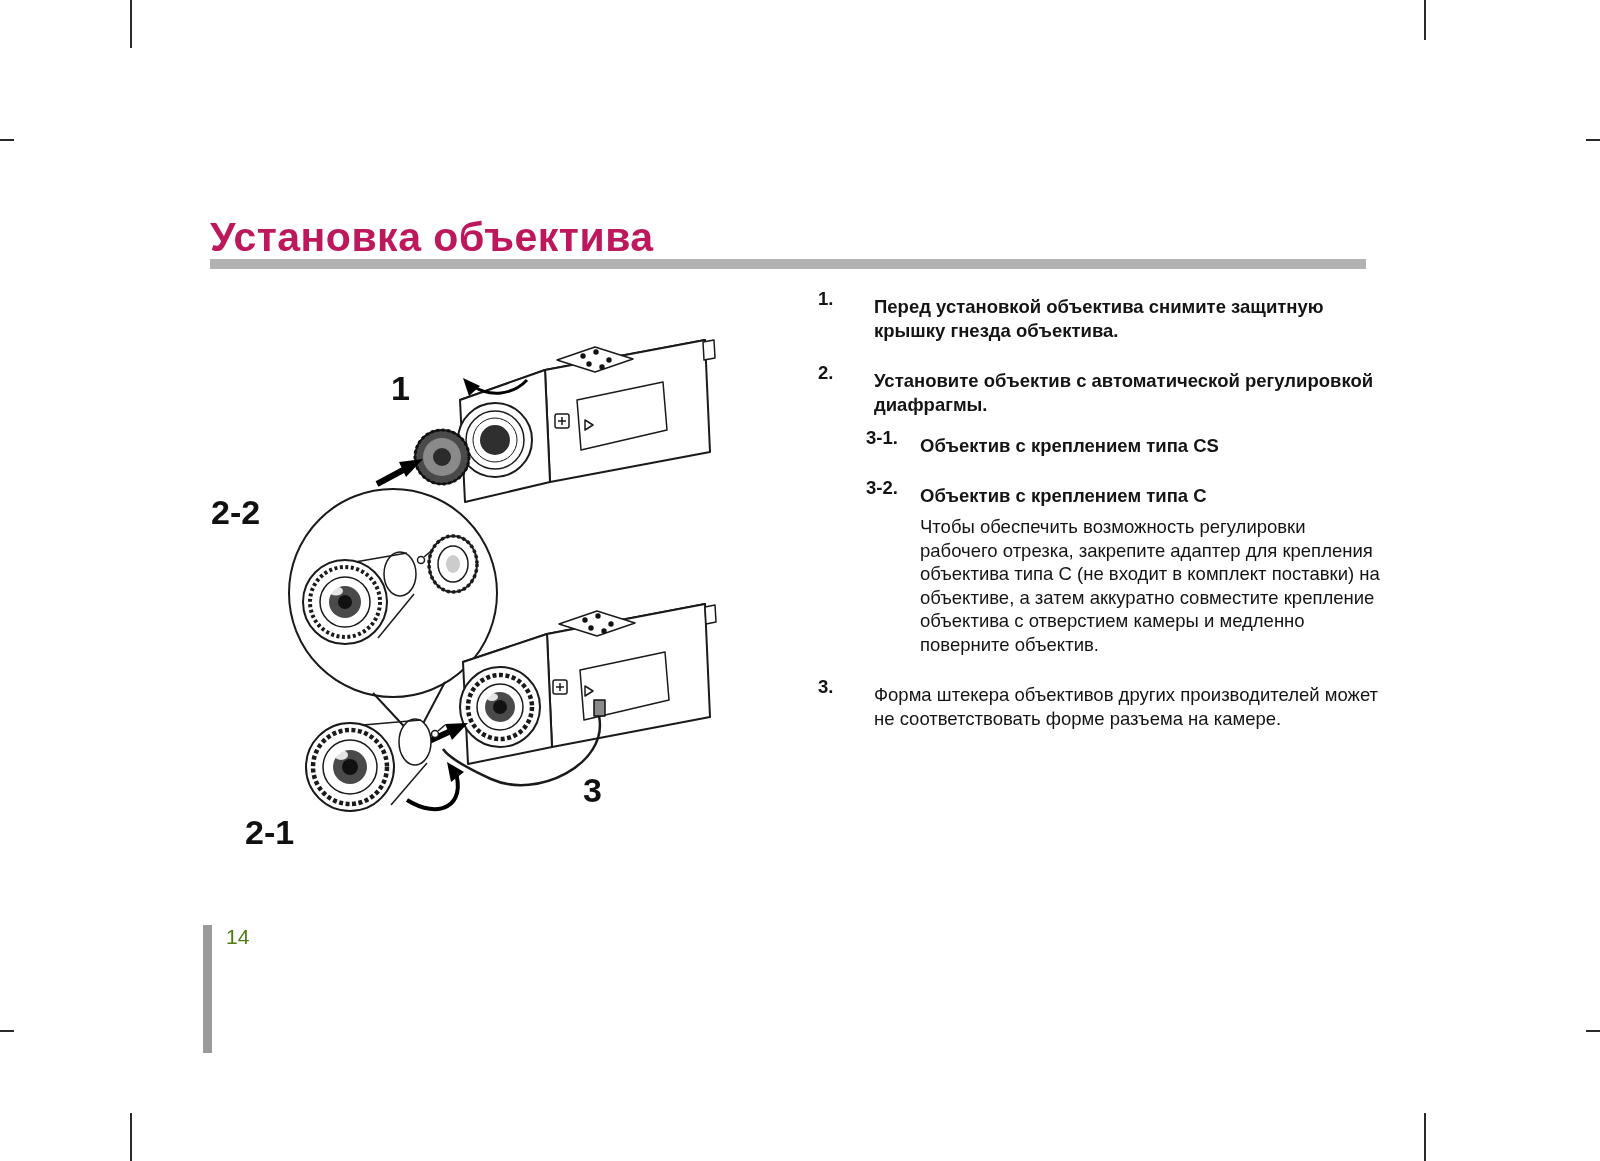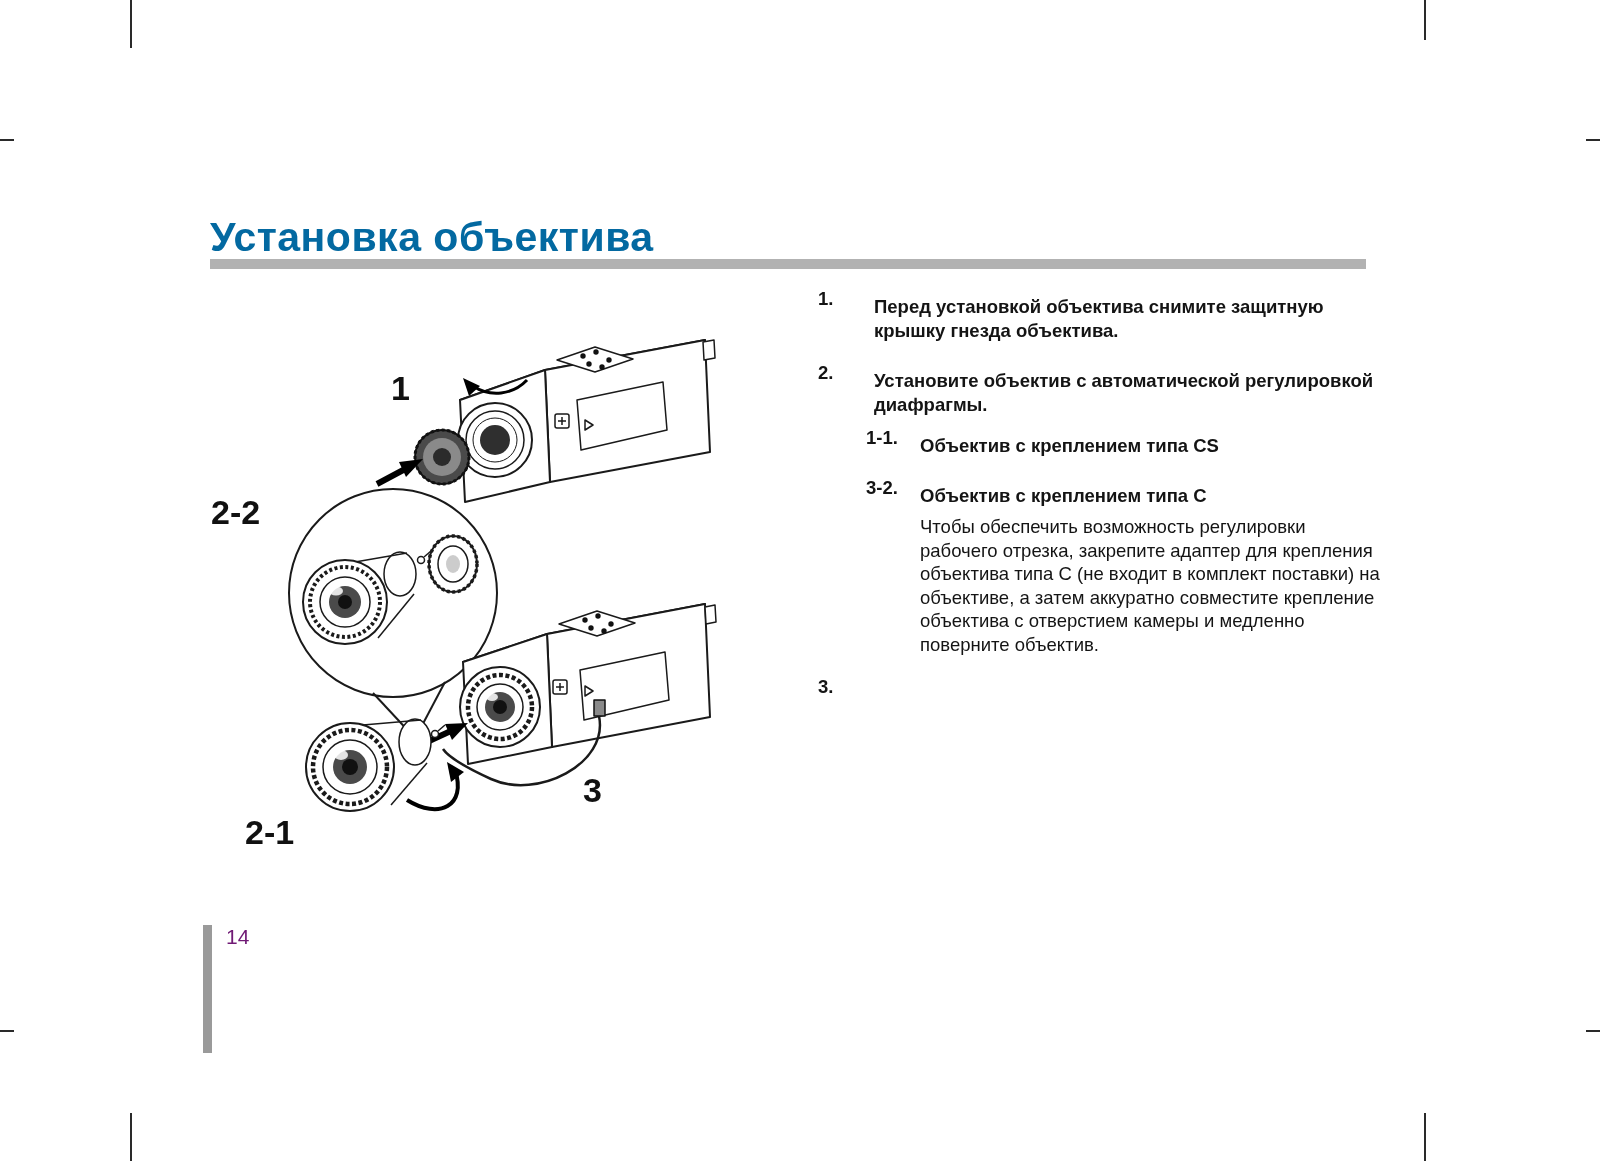--- a/index.html
+++ b/index.html
@@ -8,21 +8,21 @@
     position:relative; width:1600px; height:1161px; background:#ffffff;
     font-family:"Liberation Sans", sans-serif; color:#1a1a1a; overflow:hidden;
   }
   
   .crop { position:absolute; background:#2a2a2a; }
   .crop.v { width:2px; height:48px; }
   .crop.h { width:14px; height:2px; }
 
   .title {
     position:absolute; left:210px; top:214px;
-    font-size:41px; font-weight:bold; color:#0369a1; letter-spacing:0.5px;
+    font-size:41px; font-weight:bold; color:#be185d; letter-spacing:0.5px;
   }
   .title-rule {
     position:absolute; left:210px; top:259px; width:1156px; height:10px;
     background:#b2b2b2;
   }
 
   .figure { position:absolute; left:195px; top:272px; width:620px; height:660px; }
   .figure svg { display:block; width:620px; height:660px; }
 
   .instructions {
@@ -30,21 +30,21 @@
     font-size:18.5px; line-height:23.5px; color:#141414;
   }
   .item { display:grid; grid-template-columns:48px 1fr; }
   .item + .item { margin-top:11px; }
   .bold { font-weight:bold; }
   .itext p { margin:8px; }
   .subitem { display:grid; grid-template-columns:46px 1fr; margin-top:10px; }
   .para2 { margin-top:11px !important; }
 
   .pageno-bar { position:absolute; left:203px; top:925px; width:9px; height:128px; background:#9a9a9a; }
-  .pageno { position:absolute; left:226px; top:925px; font-size:21px; color:#701a75; }
+  .pageno { position:absolute; left:226px; top:925px; font-size:21px; color:#4d7c0f; }
 </style>
 </head>
 <body>
 
 <div class="page">
 
   <div class="crop v" style="left:130px; top:0;"></div>
   <div class="crop v" style="left:1424px; top:0; height:40px;"></div>
   <div class="crop v" style="left:130px; top:1113px;"></div>
   <div class="crop v" style="left:1424px; top:1113px;"></div>
@@ -184,39 +184,40 @@
         <p class="bold">Перед установкой объектива снимите защитную крышку гнезда объектива.</p>
       </div>
     </div>
 
     <div class="item">
       <span class="bold">2.</span>
       <div class="itext">
         <p class="bold">Установите объектив с автоматической регулировкой диафрагмы.</p>
 
         <div class="subitem">
-          <span class="bold">1-1.</span>
+          <span class="bold">3-1.</span>
           <div class="subtext">
             <p class="bold">Объектив с креплением типа CS</p>
           </div>
         </div>
 
         <div class="subitem">
           <span class="bold">3-2.</span>
           <div class="subtext">
             <p class="bold">Объектив с креплением типа C</p>
             <p>Чтобы обеспечить возможность регулировки рабочего отрезка, закрепите адаптер для крепления объектива типа C (не входит в комплект поставки) на объективе, а затем аккуратно совместите крепление объектива с отверстием камеры и медленно поверните объектив.</p>
           </div>
         </div>
       </div>
     </div>
 
     <div class="item">
       <span class="bold">3.</span>
       <div class="itext">
+        <p>Форма штекера объективов других производителей может не соответствовать форме разъема на камере.</p>
       </div>
     </div>
 
   </div>
 
   <div class="pageno-bar"></div>
   <div class="pageno">14</div>
 
 </div>
 

